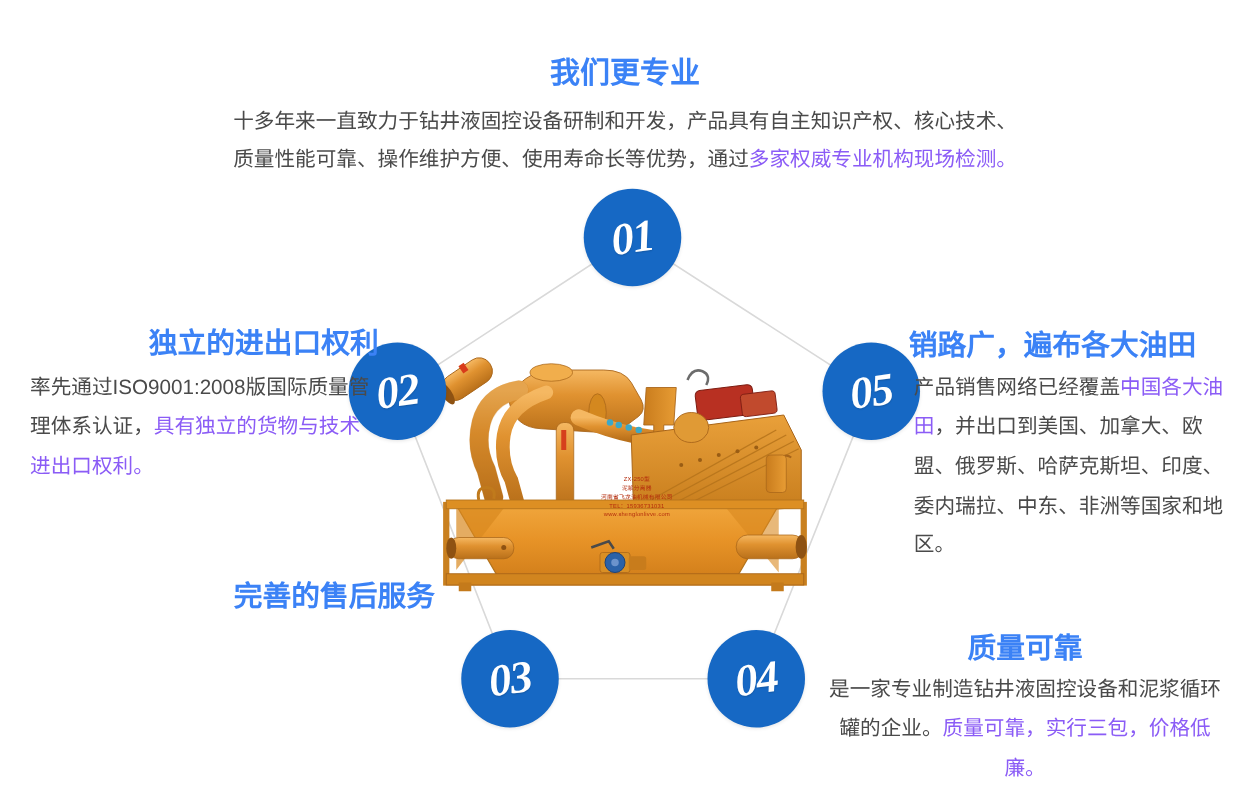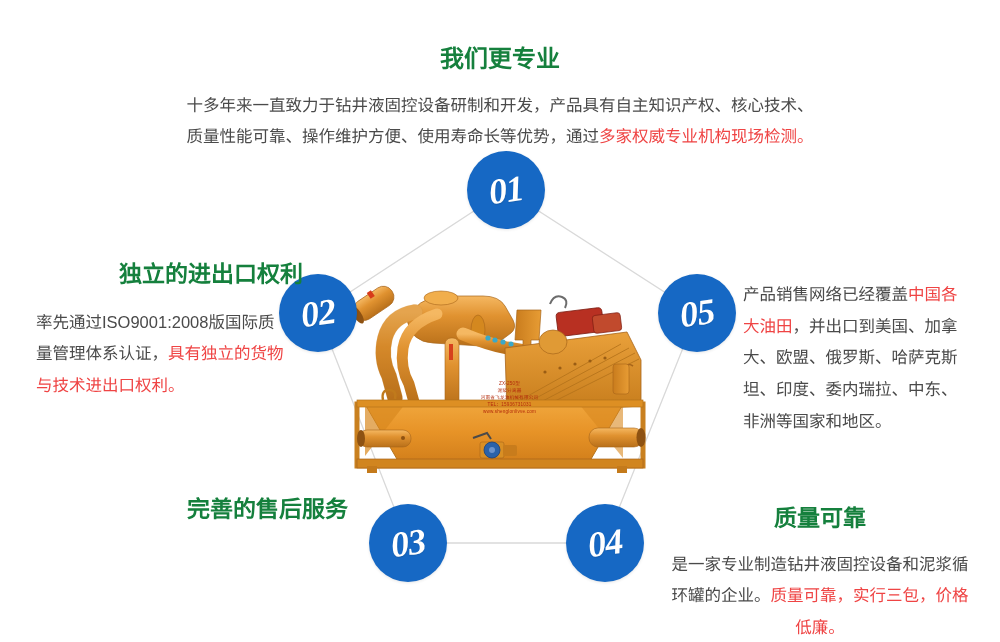--- a/index.html
+++ b/index.html
@@ -53,34 +53,34 @@
   }
   #circle-01 { left: 467px; top: 151px; }
   #circle-02 { left: 279px; top: 274px; }
   #circle-03 { left: 369px; top: 504px; }
   #circle-04 { left: 566px; top: 504px; }
   #circle-05 { left: 658px; top: 274px; }
 
   
   .block { position: absolute; }
   .block-title {
-    color: #15803d;
+    color: #3b82f6;
     font-size: 23px;
     font-weight: 700;
     line-height: 1.2;
     margin: 0 0 4px 0;
     white-space: nowrap;
   }
   .block-body {
     color: #4a4a4a;
     font-size: 16.5px;
     line-height: 1.92;
-    margin: 16px;
-  }
-  .hl { color: #ef4444; }
+    margin: 4px;
+  }
+  .hl { color: #8b5cf6; }
 
   
   #block-top {
     left: 150px;
     top: 45px;
     width: 700px;
     text-align: center;
   }
   #block-top .block-title { font-size: 24px; margin-bottom: 8px; }
   #block-top .block-body { text-align: center; }
@@ -98,24 +98,23 @@
   #block-right-mid {
     left: 727px;
     top: 263px;
     width: 262px;
     text-align: left;
   }
 
   
   #block-bottom-left {
     left: 22px;
-    top: 498px;
+    top: 464px;
     width: 330px;
     text-align: left;
-    font-family: Liberation Mono, monospace;
   }
   #block-bottom-left .block-title { text-align: right; padding-right: 4px; }
   #block-bottom-left .block-body { text-indent: 0; }
 
   
   #block-bottom-right {
     left: 655px;
     top: 505px;
     width: 330px;
     text-align: center;
@@ -302,20 +301,21 @@
   </div>
 
   <div class="block" id="block-left-mid">
     <h2 class="block-title">独立的进出口权利</h2>
     <p class="block-body">
       <span>率先通过ISO9001:2008版国际质量管理体系认证，</span><span class="hl">具有独立的货物与技术进出口权利。</span>
     </p>
   </div>
 
   <div class="block" id="block-right-mid">
+    <h2 class="block-title">销路广，遍布各大油田</h2>
     <p class="block-body">
       <span>产品销售网络已经覆盖</span><span class="hl">中国各大油田</span><span>，并出口到美国、加拿大、欧盟、俄罗斯、哈萨克斯坦、印度、委内瑞拉、中东、非洲等国家和地区。</span>
     </p>
   </div>
 
   <div class="block" id="block-bottom-left">
     <h2 class="block-title">完善的售后服务</h2>
   </div>
 
   <div class="block" id="block-bottom-right">

